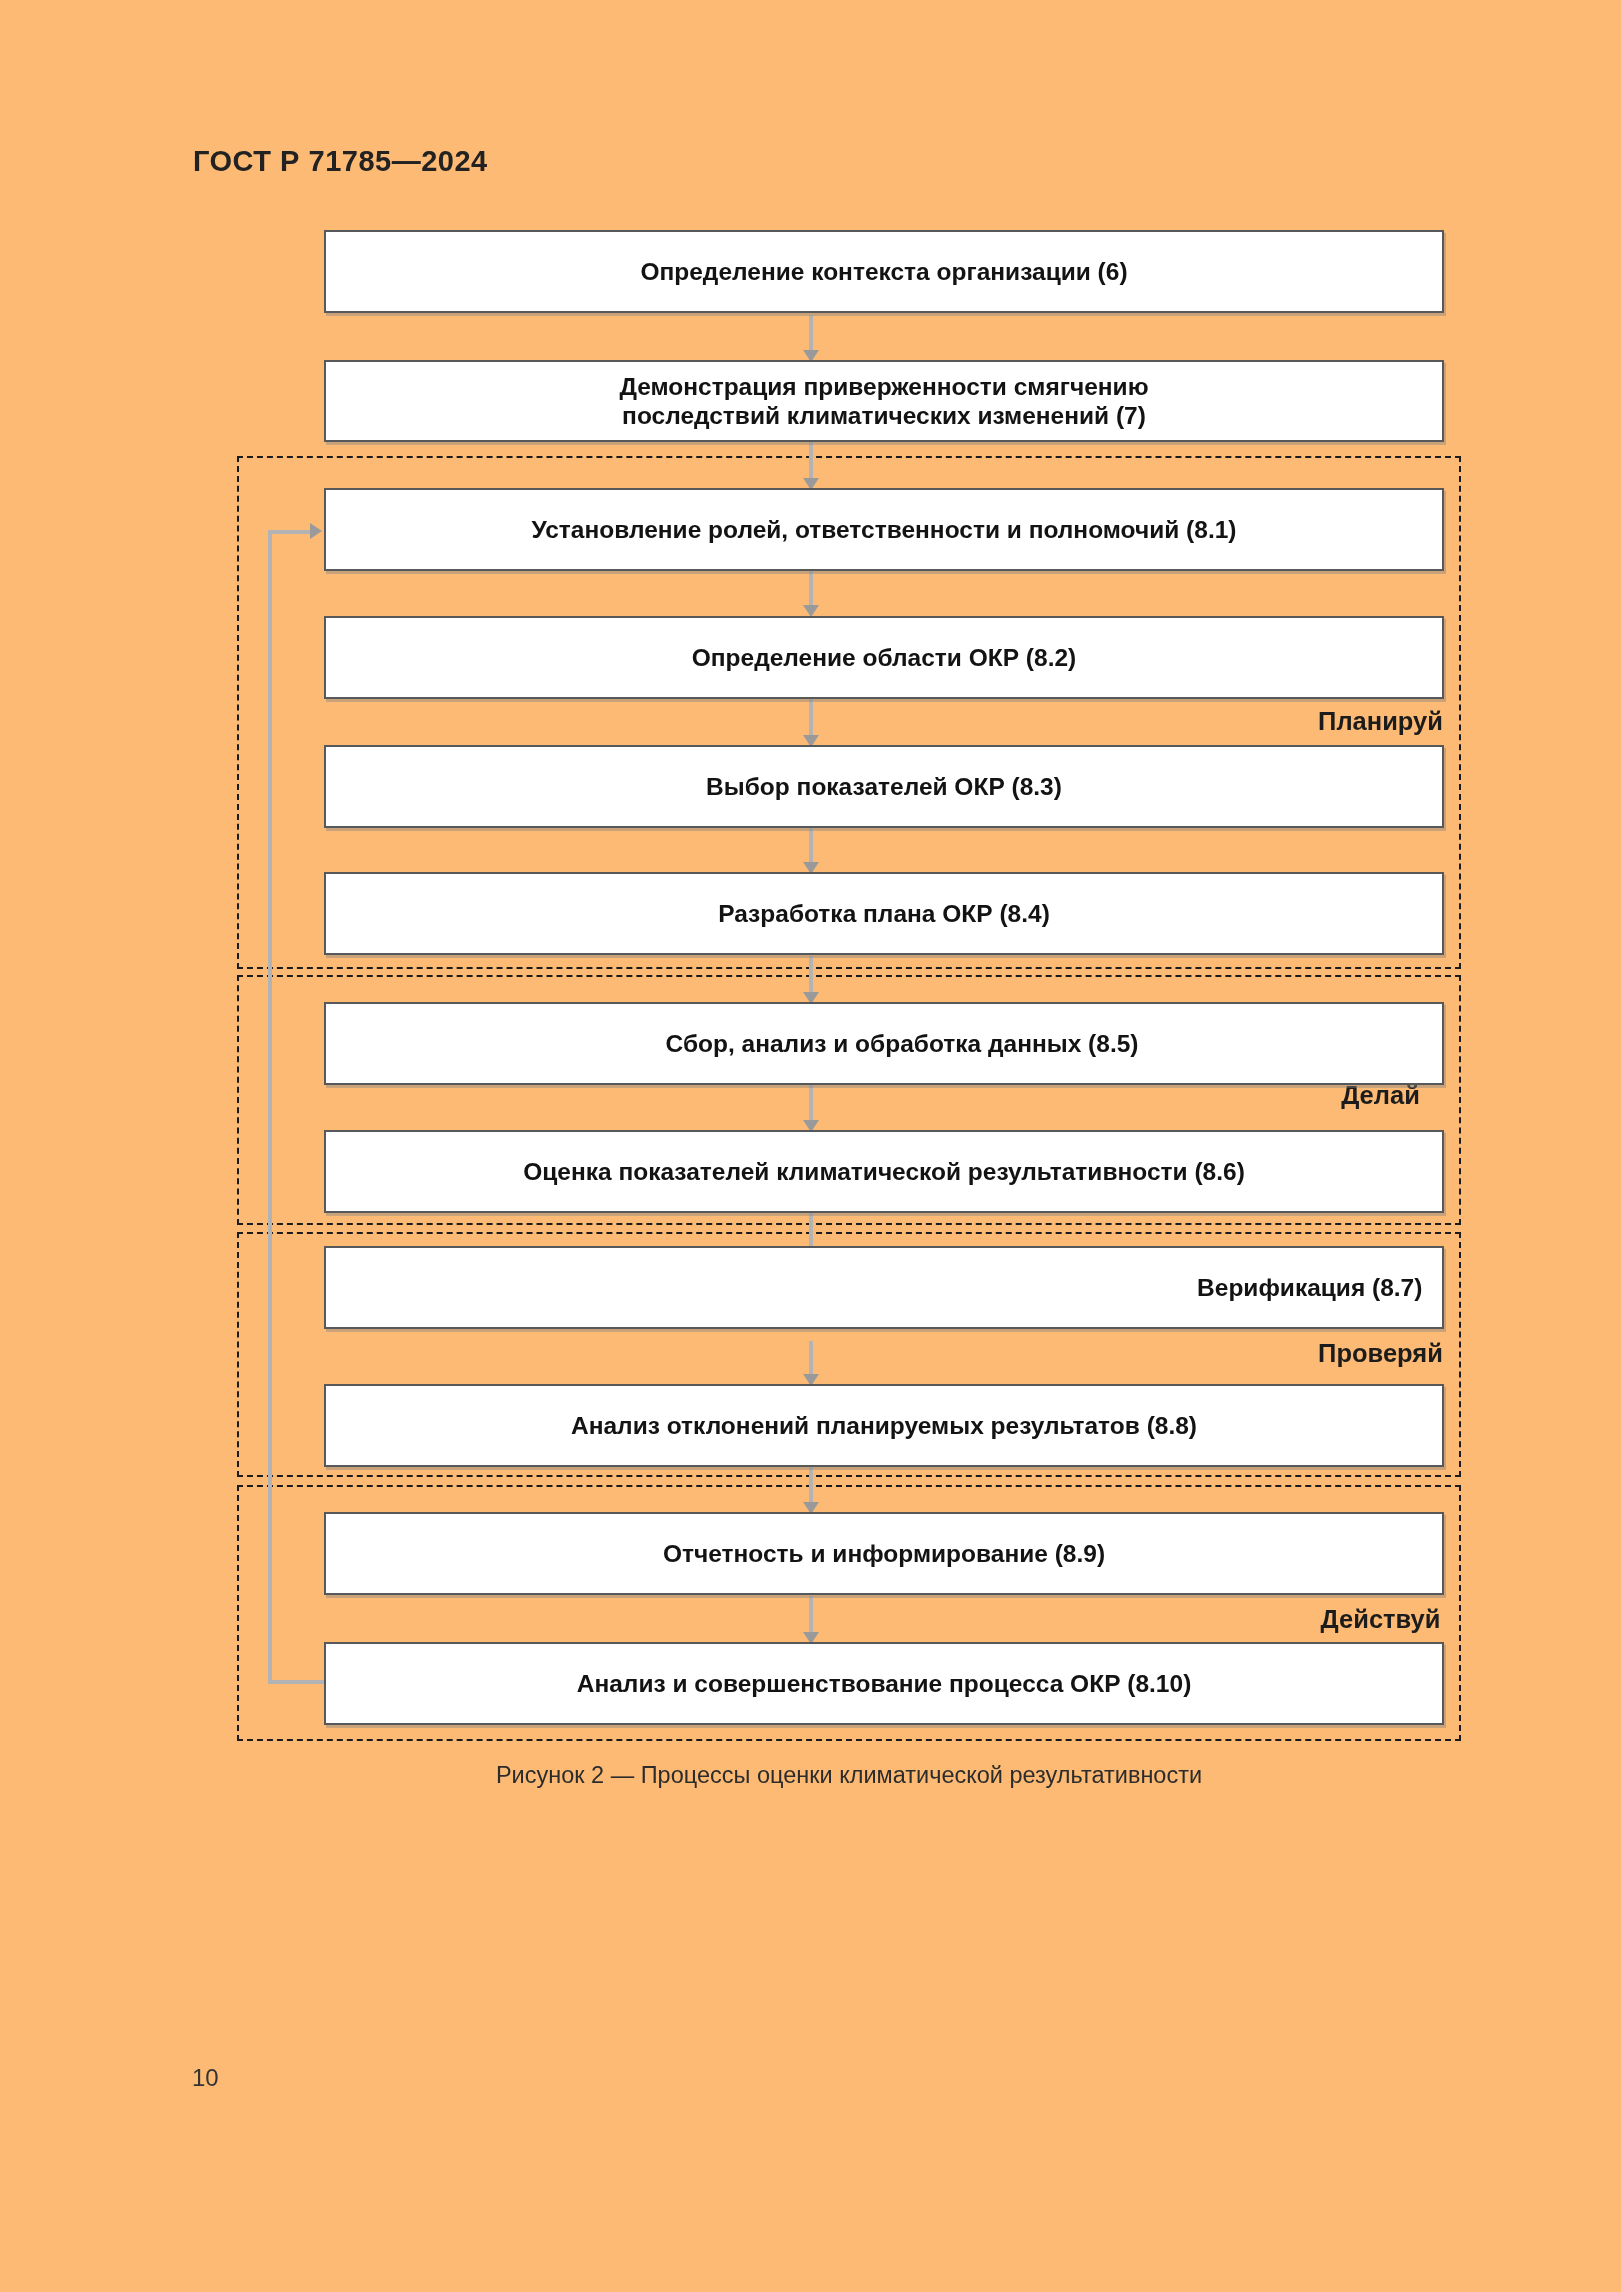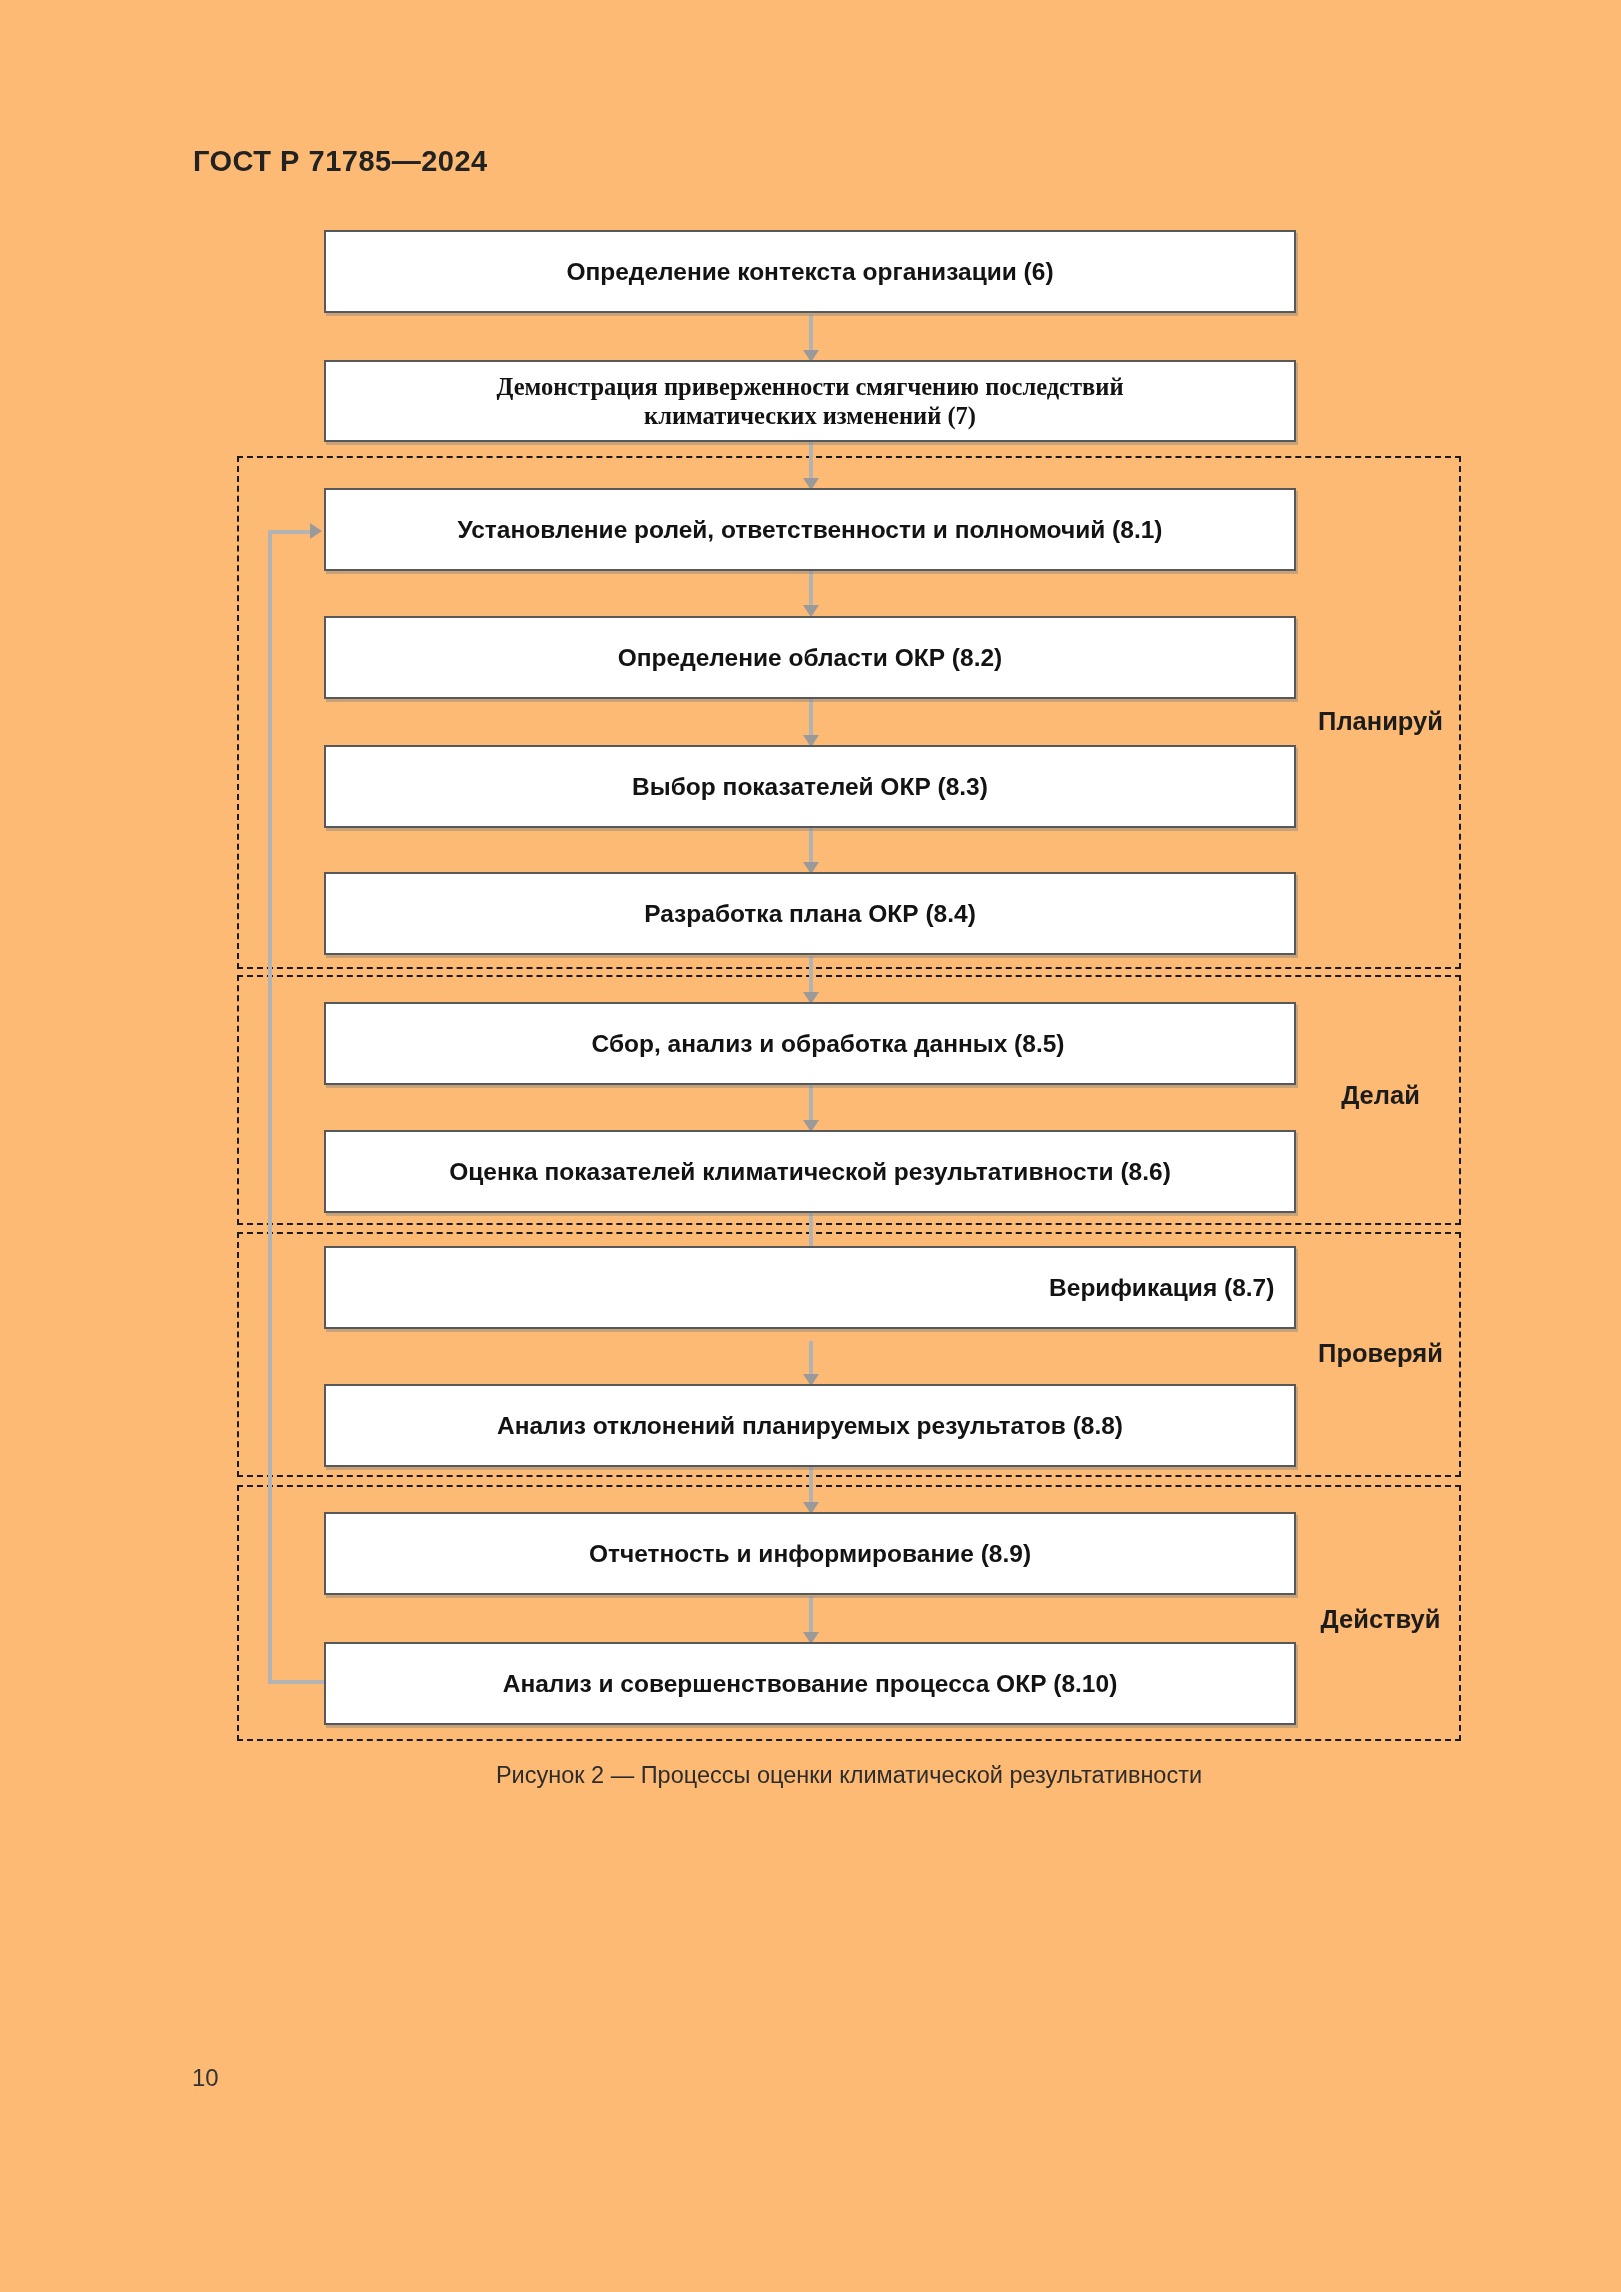--- a/index.html
+++ b/index.html
@@ -41,21 +41,21 @@
     text-align:center;
     font-size:25.5px;font-weight:600;color:#1c1c1c;
     z-index:3;
   }
   .gl1{top:707px;}
   .gl2{top:1081px;}
   .gl3{top:1339px;}
   .gl4{top:1605px;}
   
   .node{
-    position:absolute;left:324px;width:972px;height:83px;
+    position:absolute;left:324px;width:1120px;height:83px;
     box-sizing:border-box;
     border:2.9px solid #56585a;
     background:#fff;
     box-shadow:2px 2.9px 0 rgba(130,130,130,.45);
     display:flex;align-items:center;justify-content:center;
     text-align:center;
     font-size:24.5px;font-weight:bold;color:#131313;
     line-height:1.2;
     z-index:3;
   }
@@ -127,21 +127,21 @@
     <div class="varrow" style="top:956px;height:46px;"></div>
     <div class="varrow" style="top:1085px;height:45px;"></div>
     <div class="varrow" style="top:1213px;height:44px;"></div>
     <div class="varrow" style="top:1341px;height:43px;"></div>
     <div class="varrow" style="top:1467px;height:45px;"></div>
     <div class="varrow" style="top:1596px;height:46px;"></div>
 
     <div class="node" style="top:230px;">
         <span>Определение контекста организации (6)</span>
       </div>
-    <div class="node n2" style="top:360px;height:82px;font-family:Liberation Serif, serif;">
+    <div class="node n2" style="top:360px;height:82px;">
         <span>Демонстрация приверженности смягчению последствий климатических изменений (7)</span>
       </div>
     <div class="node" style="top:488px;">
         <span>Установление ролей, ответственности и полномочий (8.1)</span>
       </div>
     <div class="node" style="top:616px;">
         <span>Определение области ОКР (8.2)</span>
       </div>
     <div class="node" style="top:745px;">
         <span>Выбор показателей ОКР (8.3)</span>

